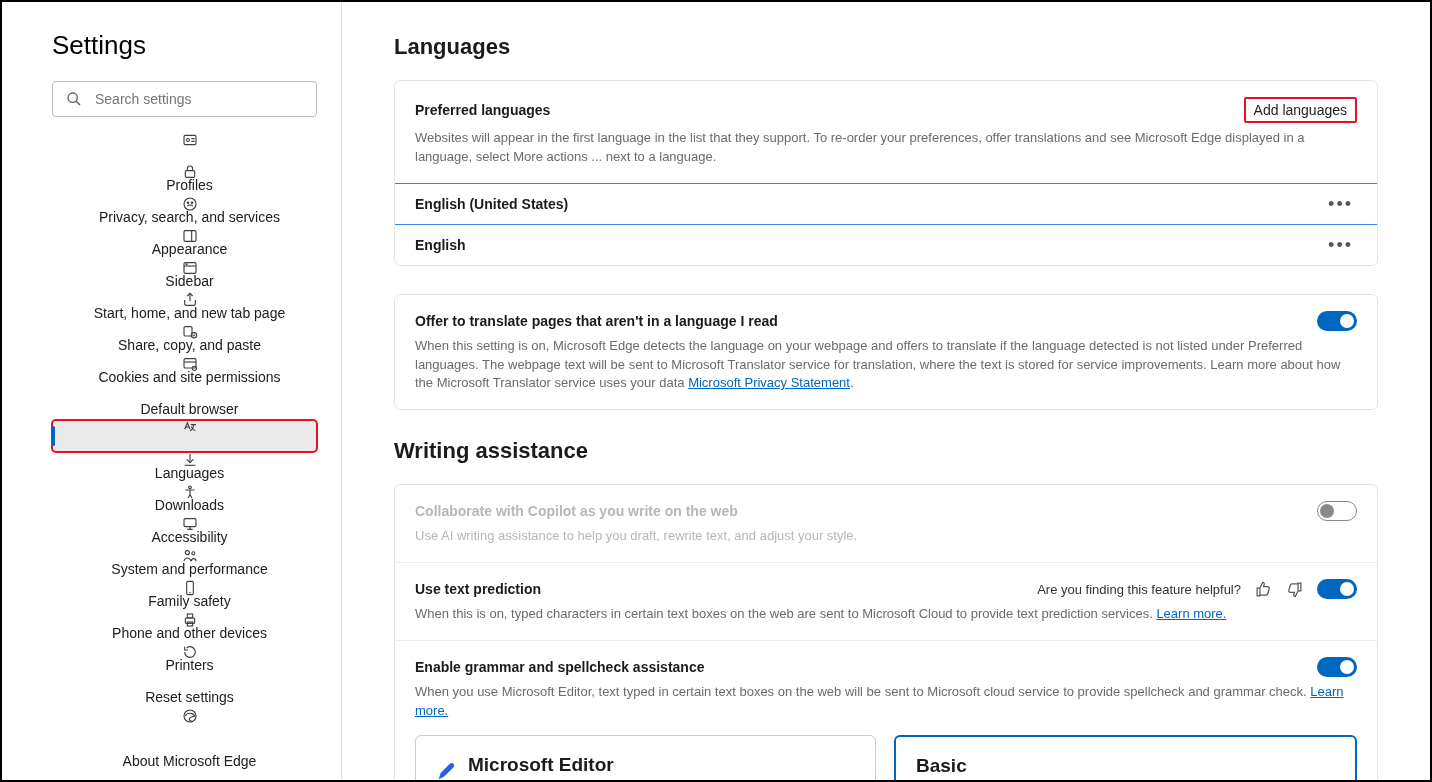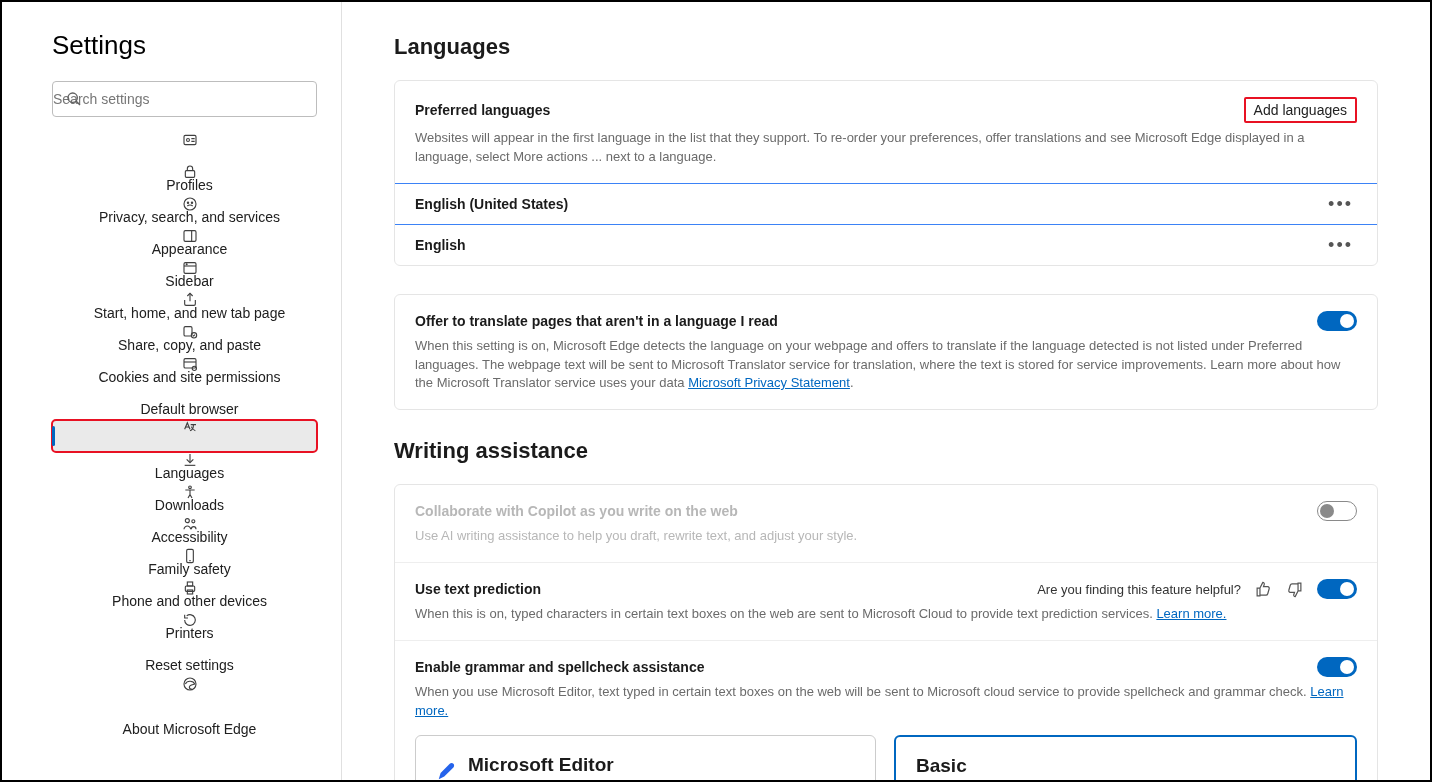--- a/index.html
+++ b/index.html
@@ -3,21 +3,21 @@
 <meta charset="utf-8">
 <style>
   * { box-sizing: border-box; margin: 0; padding: 0; font-family: "Segoe UI", Arial, sans-serif; }
   body { width: 1432px; height: 782px; background: #fff; border: 2px solid #000; overflow: hidden; position: relative; }
   .root { display: flex; height: 100%; }
   
   .sidebar { width: 340px; padding: 28px 24px 0 50px; border-right: 1px solid #e0e0e0; height: 100%; overflow-y: auto; }
   .sidebar h1 { font-size: 26px; font-weight: 400; margin-bottom: 20px; }
   .search-wrap { position: relative; margin-bottom: 15px; width: 265px; }
   .search-wrap svg { position: absolute; left: 14px; top: 50%; transform: translateY(-50%); }
-  .search-wrap input { width: 100%; height: 36px; border: 1px solid #bdbdbd; border-radius: 4px; font-size: 14px; background:#fff; }
+  .search-wrap input { width: 100%; height: 36px; border: 1px solid #bdbdbd; border-radius: 4px; font-size: 14px; padding-left: 42px; background:#fff; }
   .search-wrap input::placeholder { color:#767676; }
   .nav { list-style: none; width: 265px; }
   .nav li { display: flex; align-items: center; gap: 29px; height: 32px; font-size: 14px; color:#202020; border-radius: 4px; padding-left: 10px; cursor: pointer; position: relative; flex-direction: column; }
   .nav li.selected { background:#eaeaea; }
   .nav li.selected::before { content:""; position:absolute; left:0; top:6px; bottom:6px; width:3px; background:#0067c0; border-radius:2px; }
   .nav li.highlight-red { outline:2px solid #e81123; outline-offset:-1px; }
   .nav li .ic { width:16px; height:16px; display:flex; align-items:center; justify-content:center; color:#404040; }
   .divider { height: 14px; }
   
   .main-wrap { flex:1; overflow:hidden; position:relative; }
@@ -176,20 +176,29 @@
             <svg width="16" height="16" viewBox="0 0 24 24" fill="none" stroke="currentColor" stroke-width="1.7">
               <circle cx="12" cy="5" r="2"></circle>
               <path d="M5 9h14M12 9v7M9 21l3-5 3 5"></path>
             </svg>
           </span>
           <span>Accessibility</span>
         </li>
       <li>
           <span class="ic">
             <svg width="16" height="16" viewBox="0 0 24 24" fill="none" stroke="currentColor" stroke-width="1.7">
+              <rect x="3" y="4" width="18" height="12" rx="2"></rect>
+              <path d="M8 20h8M12 16v4"></path>
+            </svg>
+          </span>
+          <span>System and performance</span>
+        </li>
+      <li>
+          <span class="ic">
+            <svg width="16" height="16" viewBox="0 0 24 24" fill="none" stroke="currentColor" stroke-width="1.7">
               <circle cx="8" cy="7" r="3"></circle>
               <circle cx="17" cy="8" r="2.3"></circle>
               <path d="M3 20c0-3 3-5 5-5s5 2 5 5"></path>
               <path d="M14 20c0-2.3 1.8-4 3.5-4s3.5 1.7 3.5 4"></path>
             </svg>
           </span>
           <span>Family safety</span>
         </li>
       <li>
           <span class="ic">

